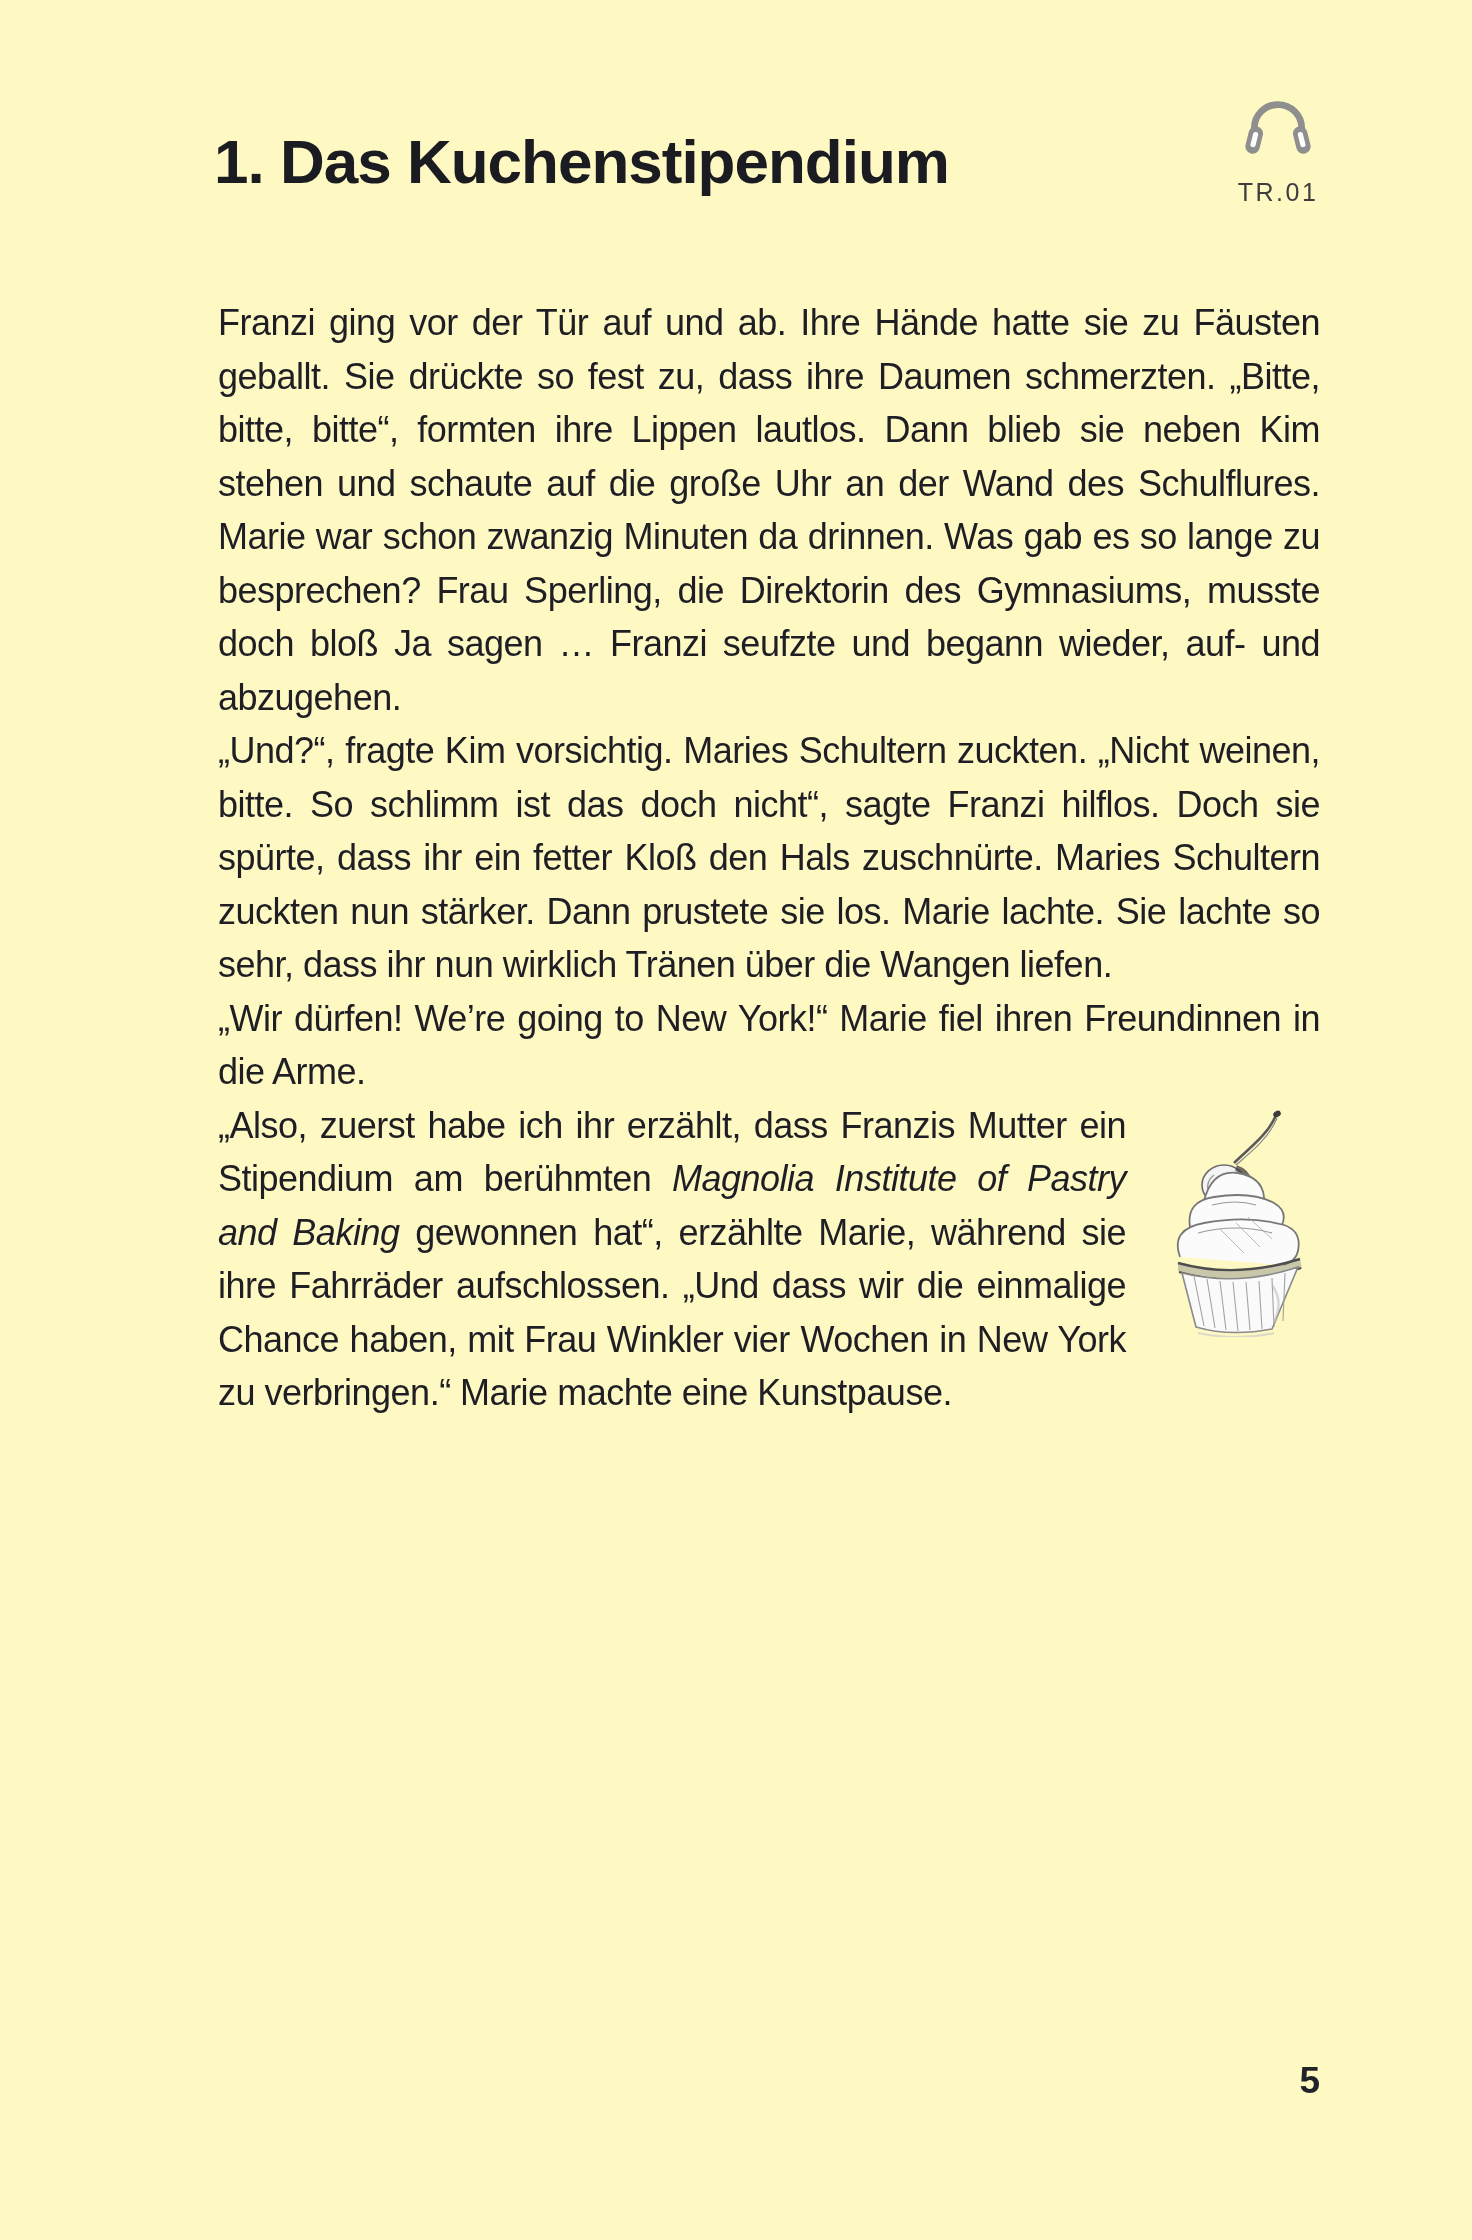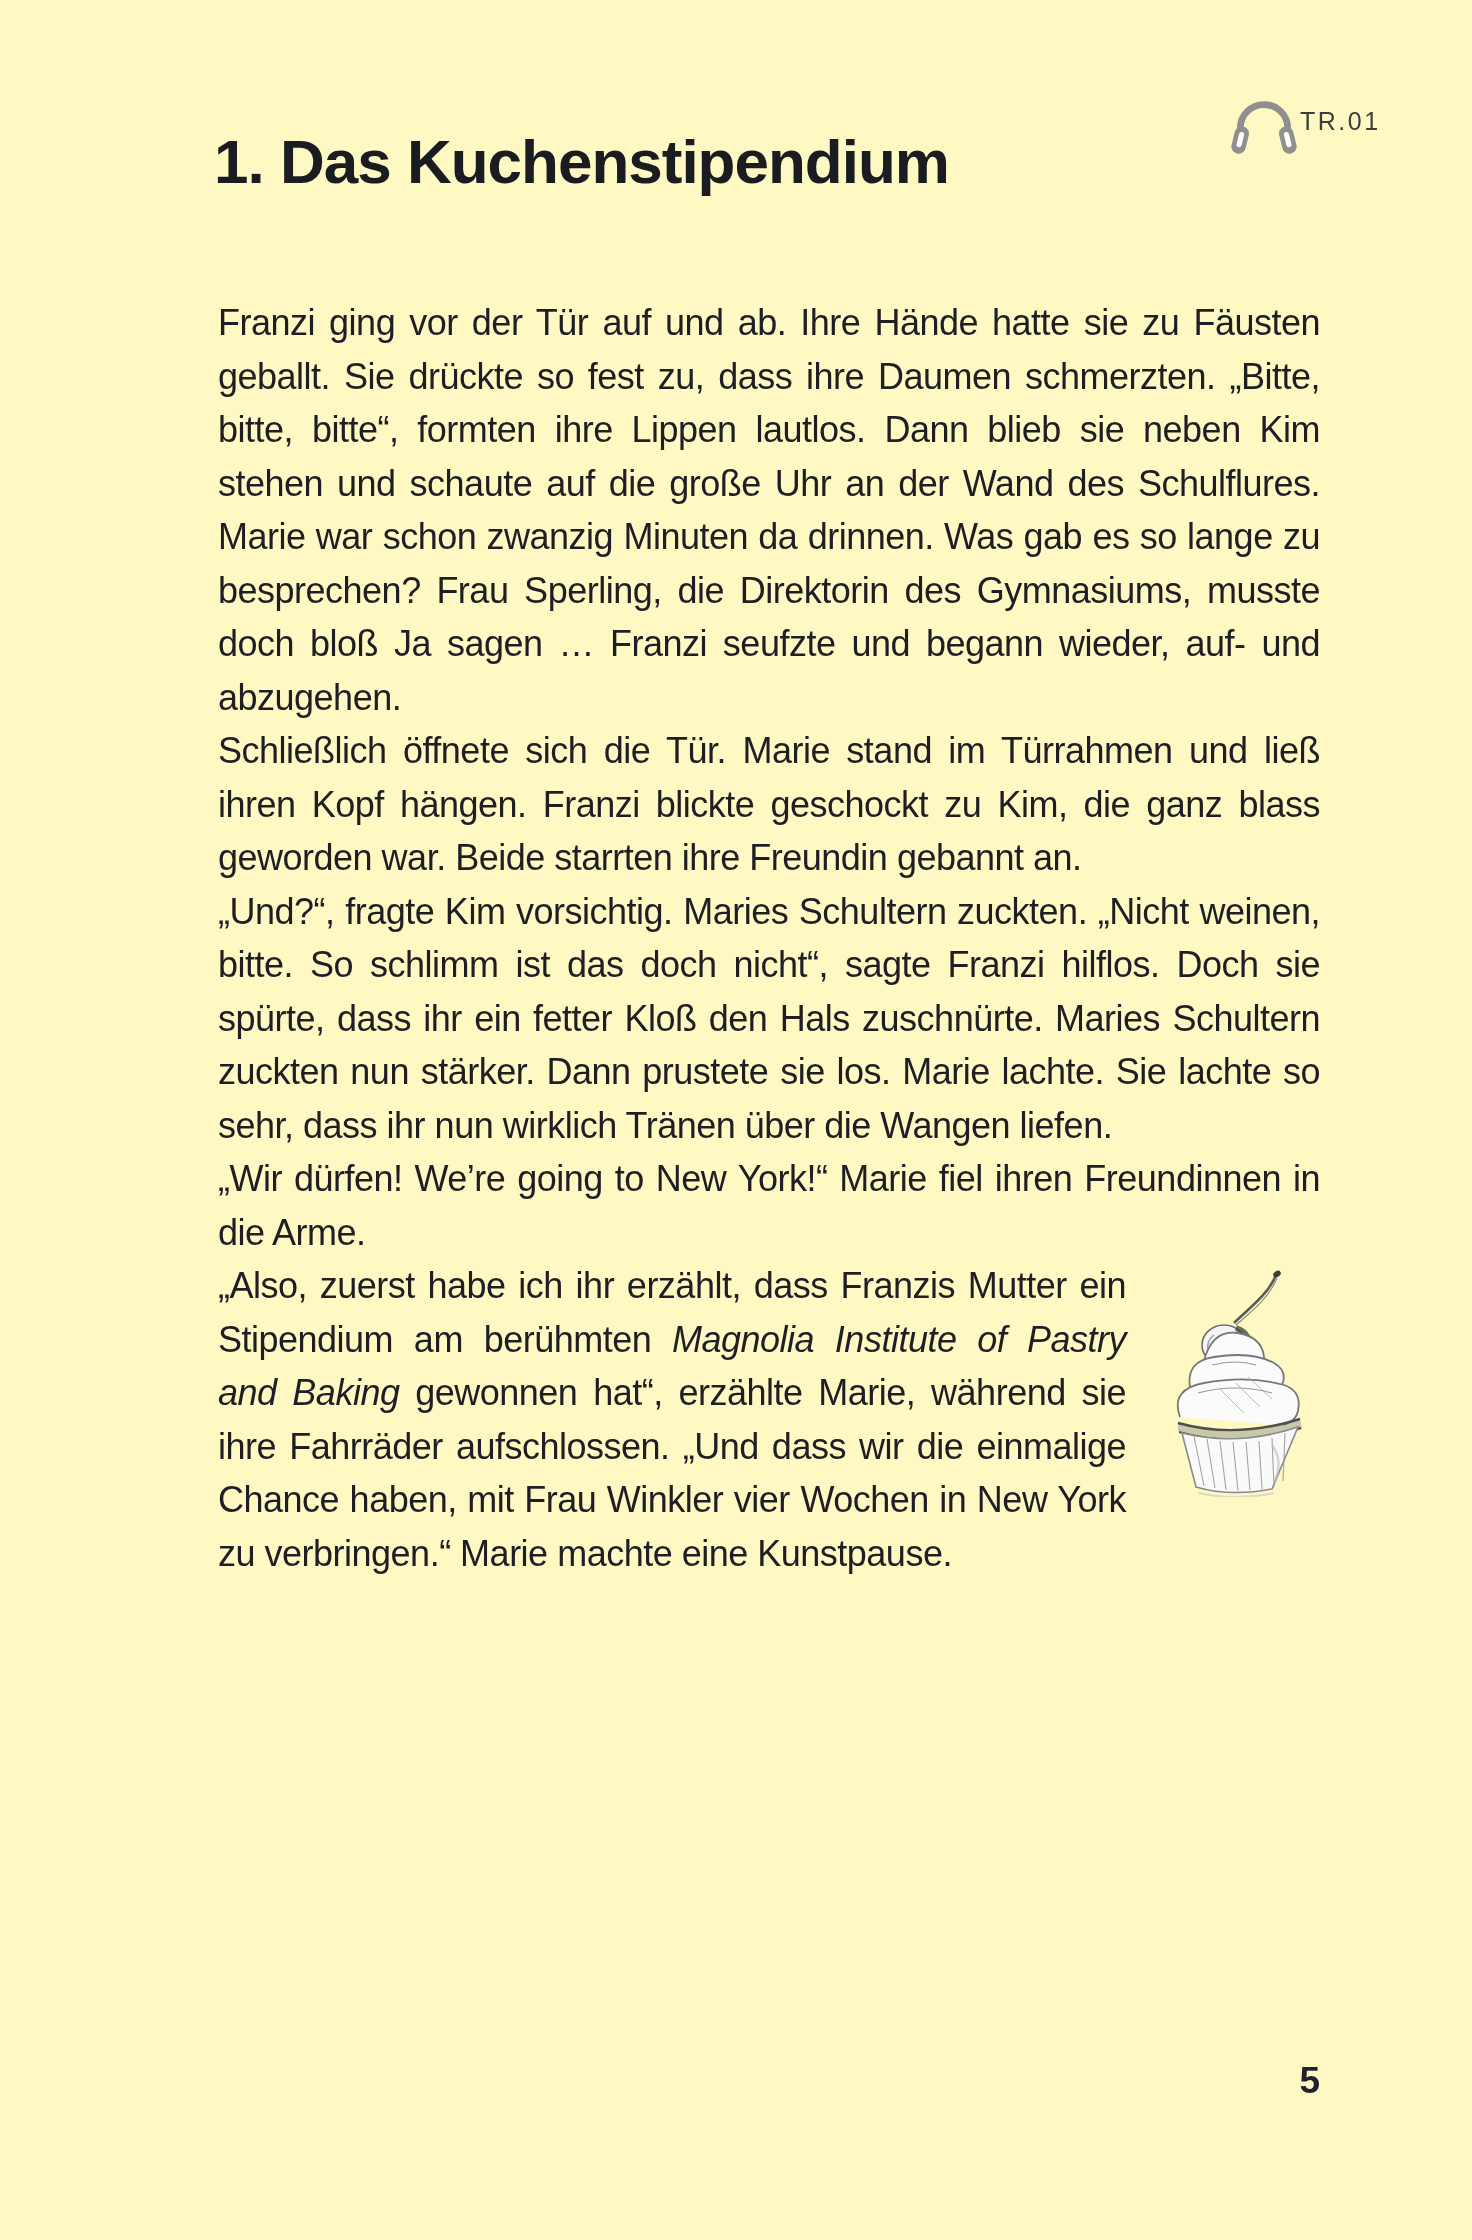--- a/index.html
+++ b/index.html
@@ -24,23 +24,23 @@
     color: #1b1b22;
     white-space: nowrap;
   }
 
   .audio-block {
     position: absolute;
     left: 1230px;
     top: 86px;
     width: 96px;
     display: flex;
-    flex-direction: row;
+    flex-direction: column;
     align-items: center;
-    gap: 2px;
+    gap: 22px;
   }
   .headphones-icon svg { display: block; }
   .track-label {
     font-size: 25px;
     letter-spacing: 2.5px;
     color: #3d3d3d;
     white-space: nowrap;
   }
 
   .body-text {
@@ -95,21 +95,20 @@
           <rect x="49" y="39" width="14" height="27" rx="7" fill="#8f8f8f"></rect>
           <rect x="53.5" y="44.5" width="5" height="15" rx="2.5" fill="#ffffff"></rect>
         </g>
       </svg>
     </span>
     <span class="track-label">TR.01</span>
   </div>
 
   <div class="body-text">
     <p><span>Franzi ging vor der Tür auf und ab. Ihre Hände hatte sie zu Fäusten geballt. Sie drückte so fest zu, dass ihre Daumen schmerzten. „Bitte, bitte, bitte“, formten ihre Lippen lautlos. Dann blieb sie neben Kim stehen und schaute auf die große Uhr an der Wand des Schulflures. Marie war schon zwanzig Minuten da drinnen. Was gab es so lange zu besprechen? Frau Sperling, die Direktorin des Gymnasiums, musste doch bloß Ja sagen … Franzi seufzte und begann wieder, auf- und abzugehen.</span></p>
-    <p><span>Schließlich öffnete sich die Tür. Marie stand im Türrahmen und ließ ihren Kopf hängen. Franzi blickte geschockt zu Kim, die ganz blass geworden war. Beide starrten ihre Freundin gebannt an.</span></p>
     <p><span>„Und?“, fragte Kim vorsichtig. Maries Schultern zuckten. „Nicht weinen, bitte. So schlimm ist das doch nicht“, sagte Franzi hilflos. Doch sie spürte, dass ihr ein fetter Kloß den Hals zuschnürte. Maries Schultern zuckten nun stärker. Dann prustete sie los. Marie lachte. Sie lachte so sehr, dass ihr nun wirklich Tränen über die Wangen liefen.</span></p>
     <p><span>„Wir dürfen! We’re going to New York!“ Marie fiel ihren Freundinnen in die Arme.</span></p>
     <p>
       <span class="cupcake-float">
         <svg width="168" height="232" viewBox="0 0 168 232" aria-hidden="true">
 
           <path d="M82 58 C 96 44, 116 30, 124 10" fill="none" stroke="#5a5a5a" stroke-width="2.6"></path>
           <path d="M84 60 C 99 47, 117 33, 125 13" fill="none" stroke="#8a8a8a" stroke-width="1.2"></path>
           <ellipse cx="125" cy="9" rx="4" ry="3" fill="#3c3c3c" transform="rotate(-30 125 9)"></ellipse>
 

